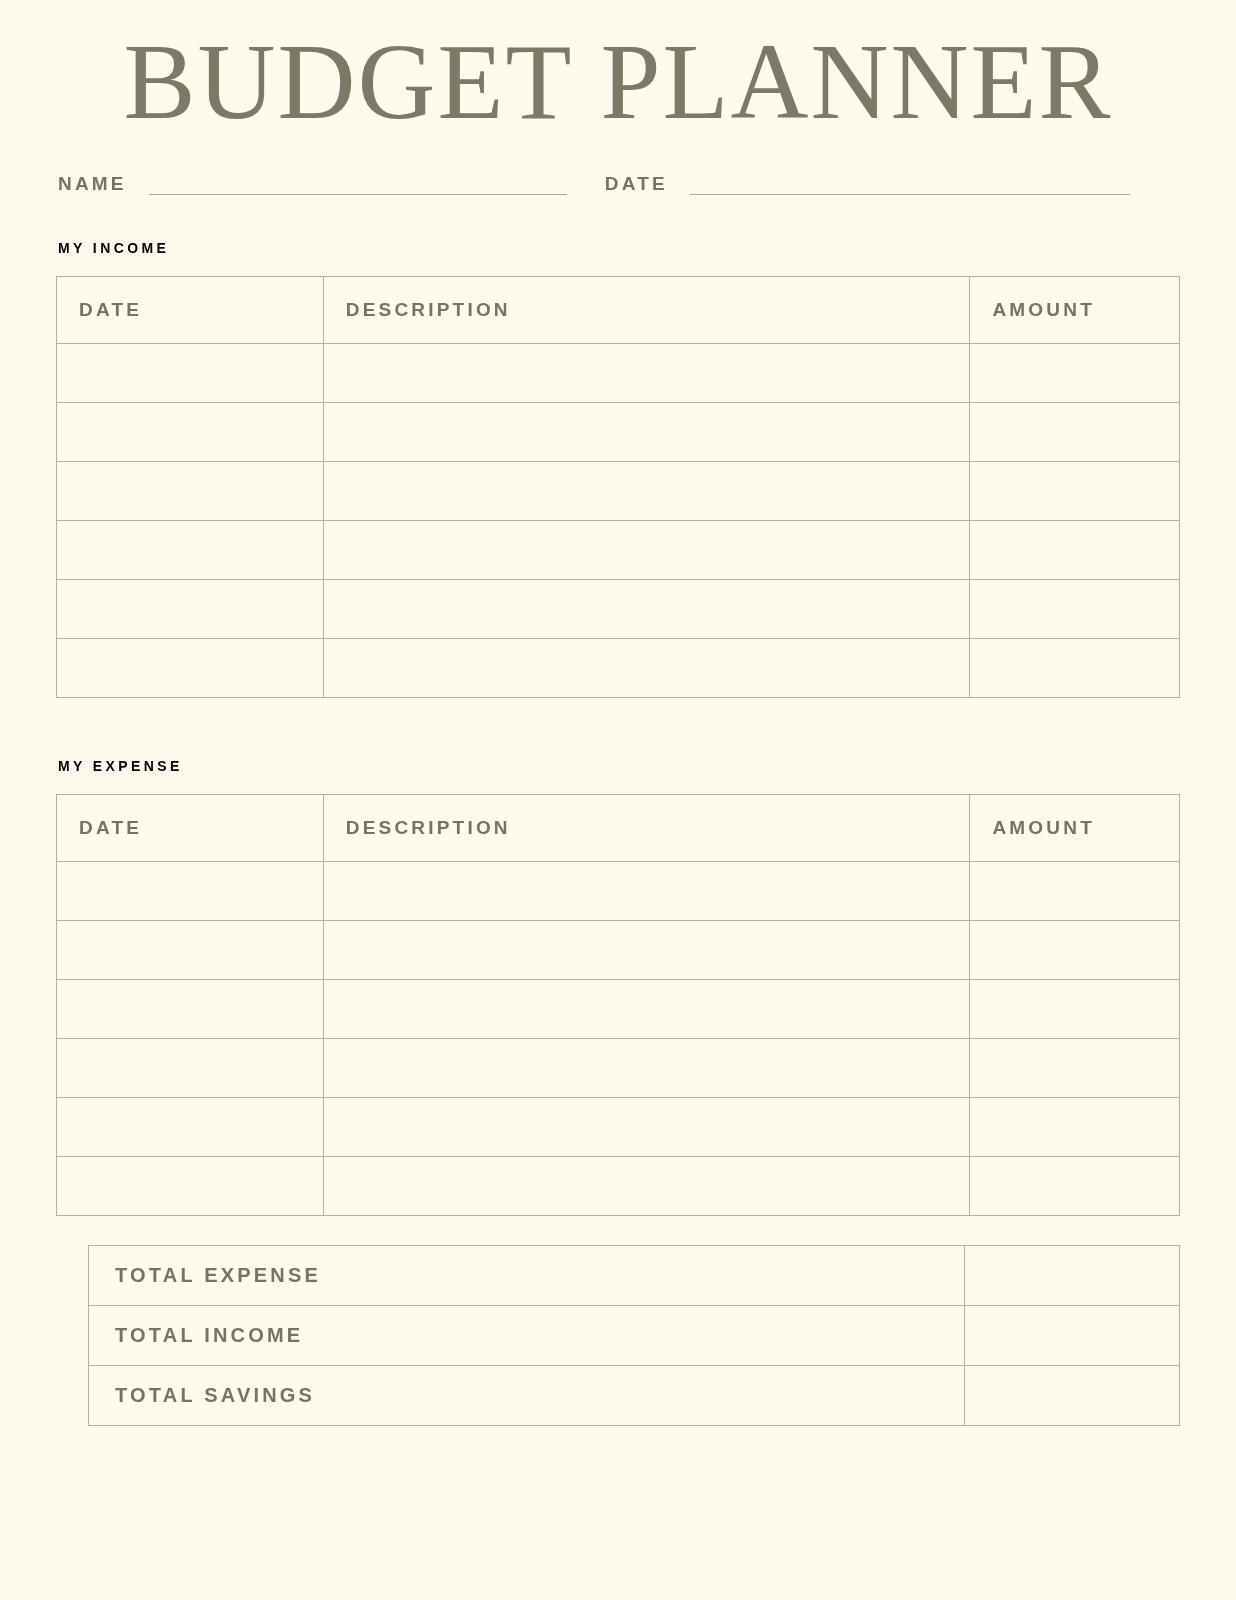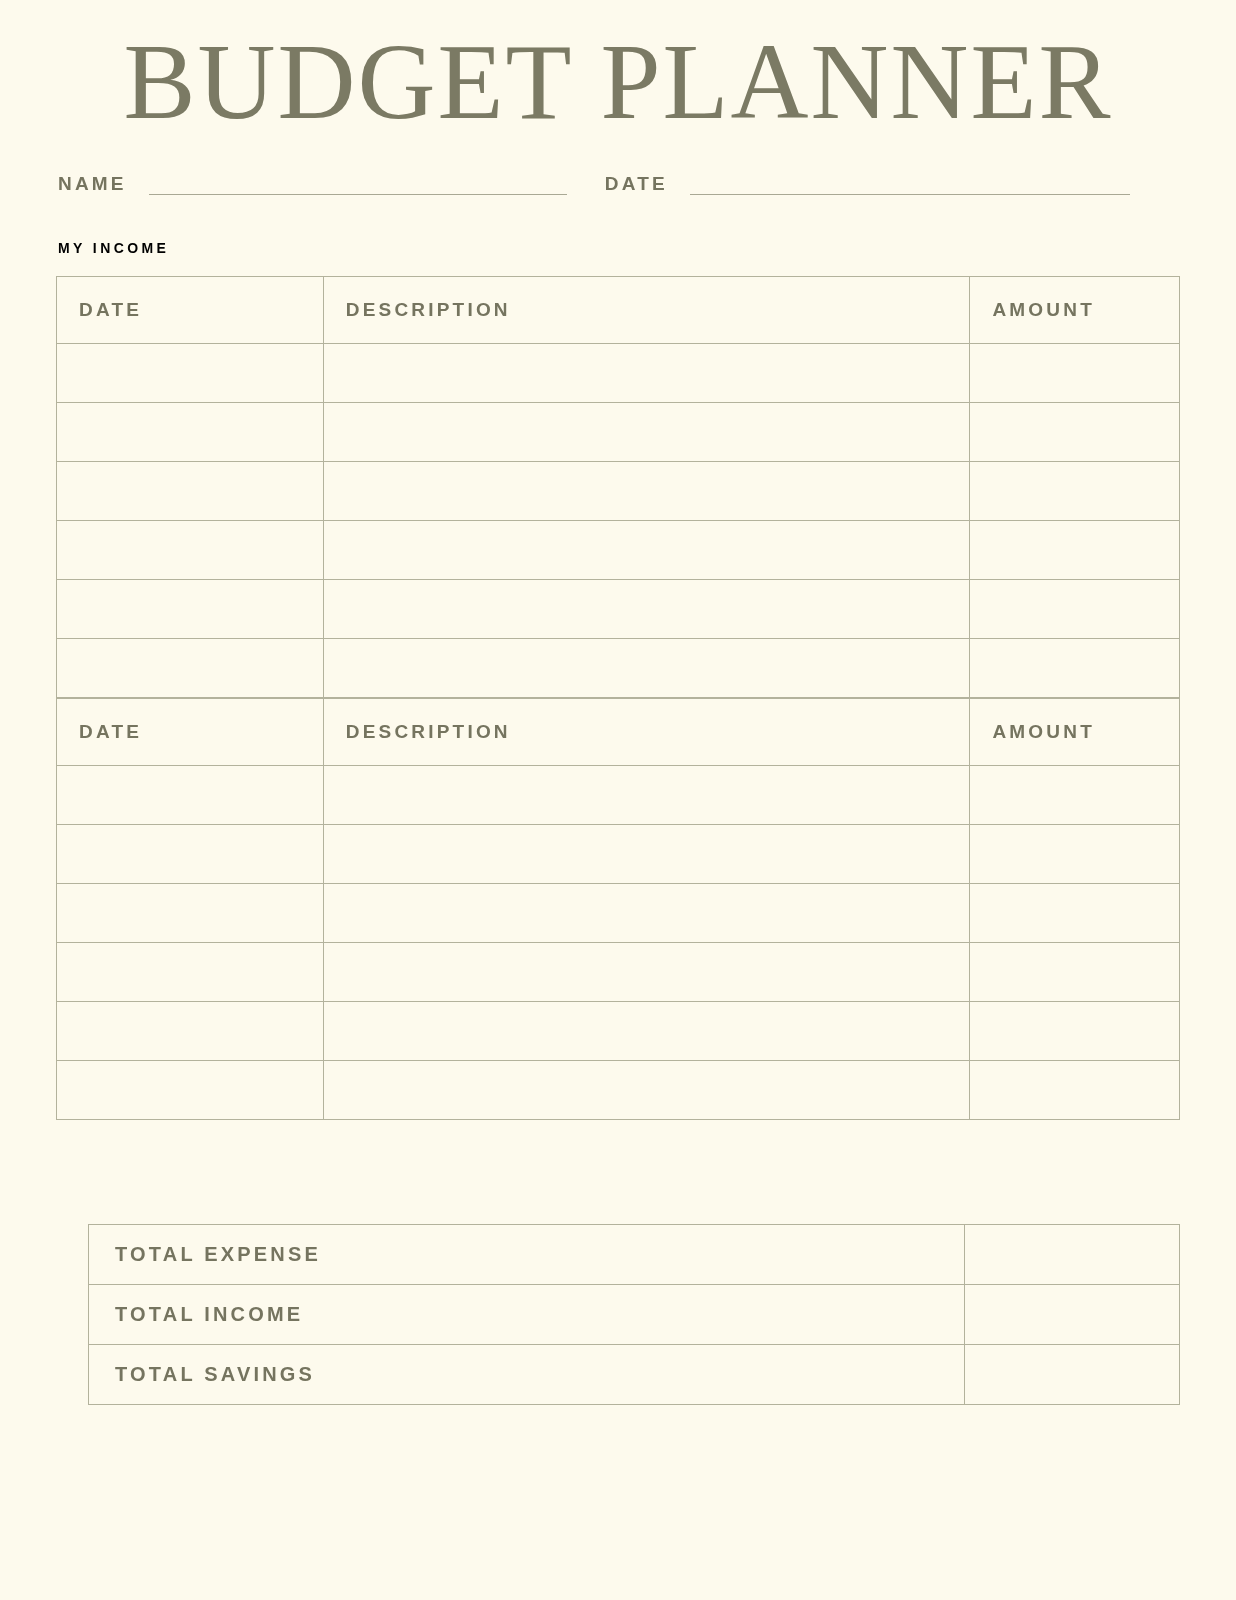--- a/index.html
+++ b/index.html
@@ -80,21 +80,21 @@
   }
   table.grid th {
     height: 66px;
     font-weight: 700;
   }
   .col-date { width: 22.6%; }
   .col-desc { width: 60.5%; }
   .col-amount { width: 16.9%; }
 
   .totals {
-    margin-top: 104px;
+    margin-top: 29px;
     padding-left: 32px;
   }
   table.totals-grid {
     width: 100%;
     border-collapse: collapse;
     table-layout: fixed;
   }
   table.totals-grid td {
     border: 1px solid #b3b29c;
     height: 59px;
@@ -158,20 +158,21 @@
         <td class="col-amount"></td>
       </tr>
       <tr>
         <td class="col-date"></td>
         <td class="col-desc"></td>
         <td class="col-amount"></td>
       </tr>
     </tbody>
   </table>
 
+  <div class="section-title expense">MY EXPENSE</div>
 
   <table class="grid">
     <thead>
       <tr>
         <th class="col-date">DATE</th>
         <th class="col-desc">DESCRIPTION</th>
         <th class="col-amount">AMOUNT</th>
       </tr>
     </thead>
     <tbody>

